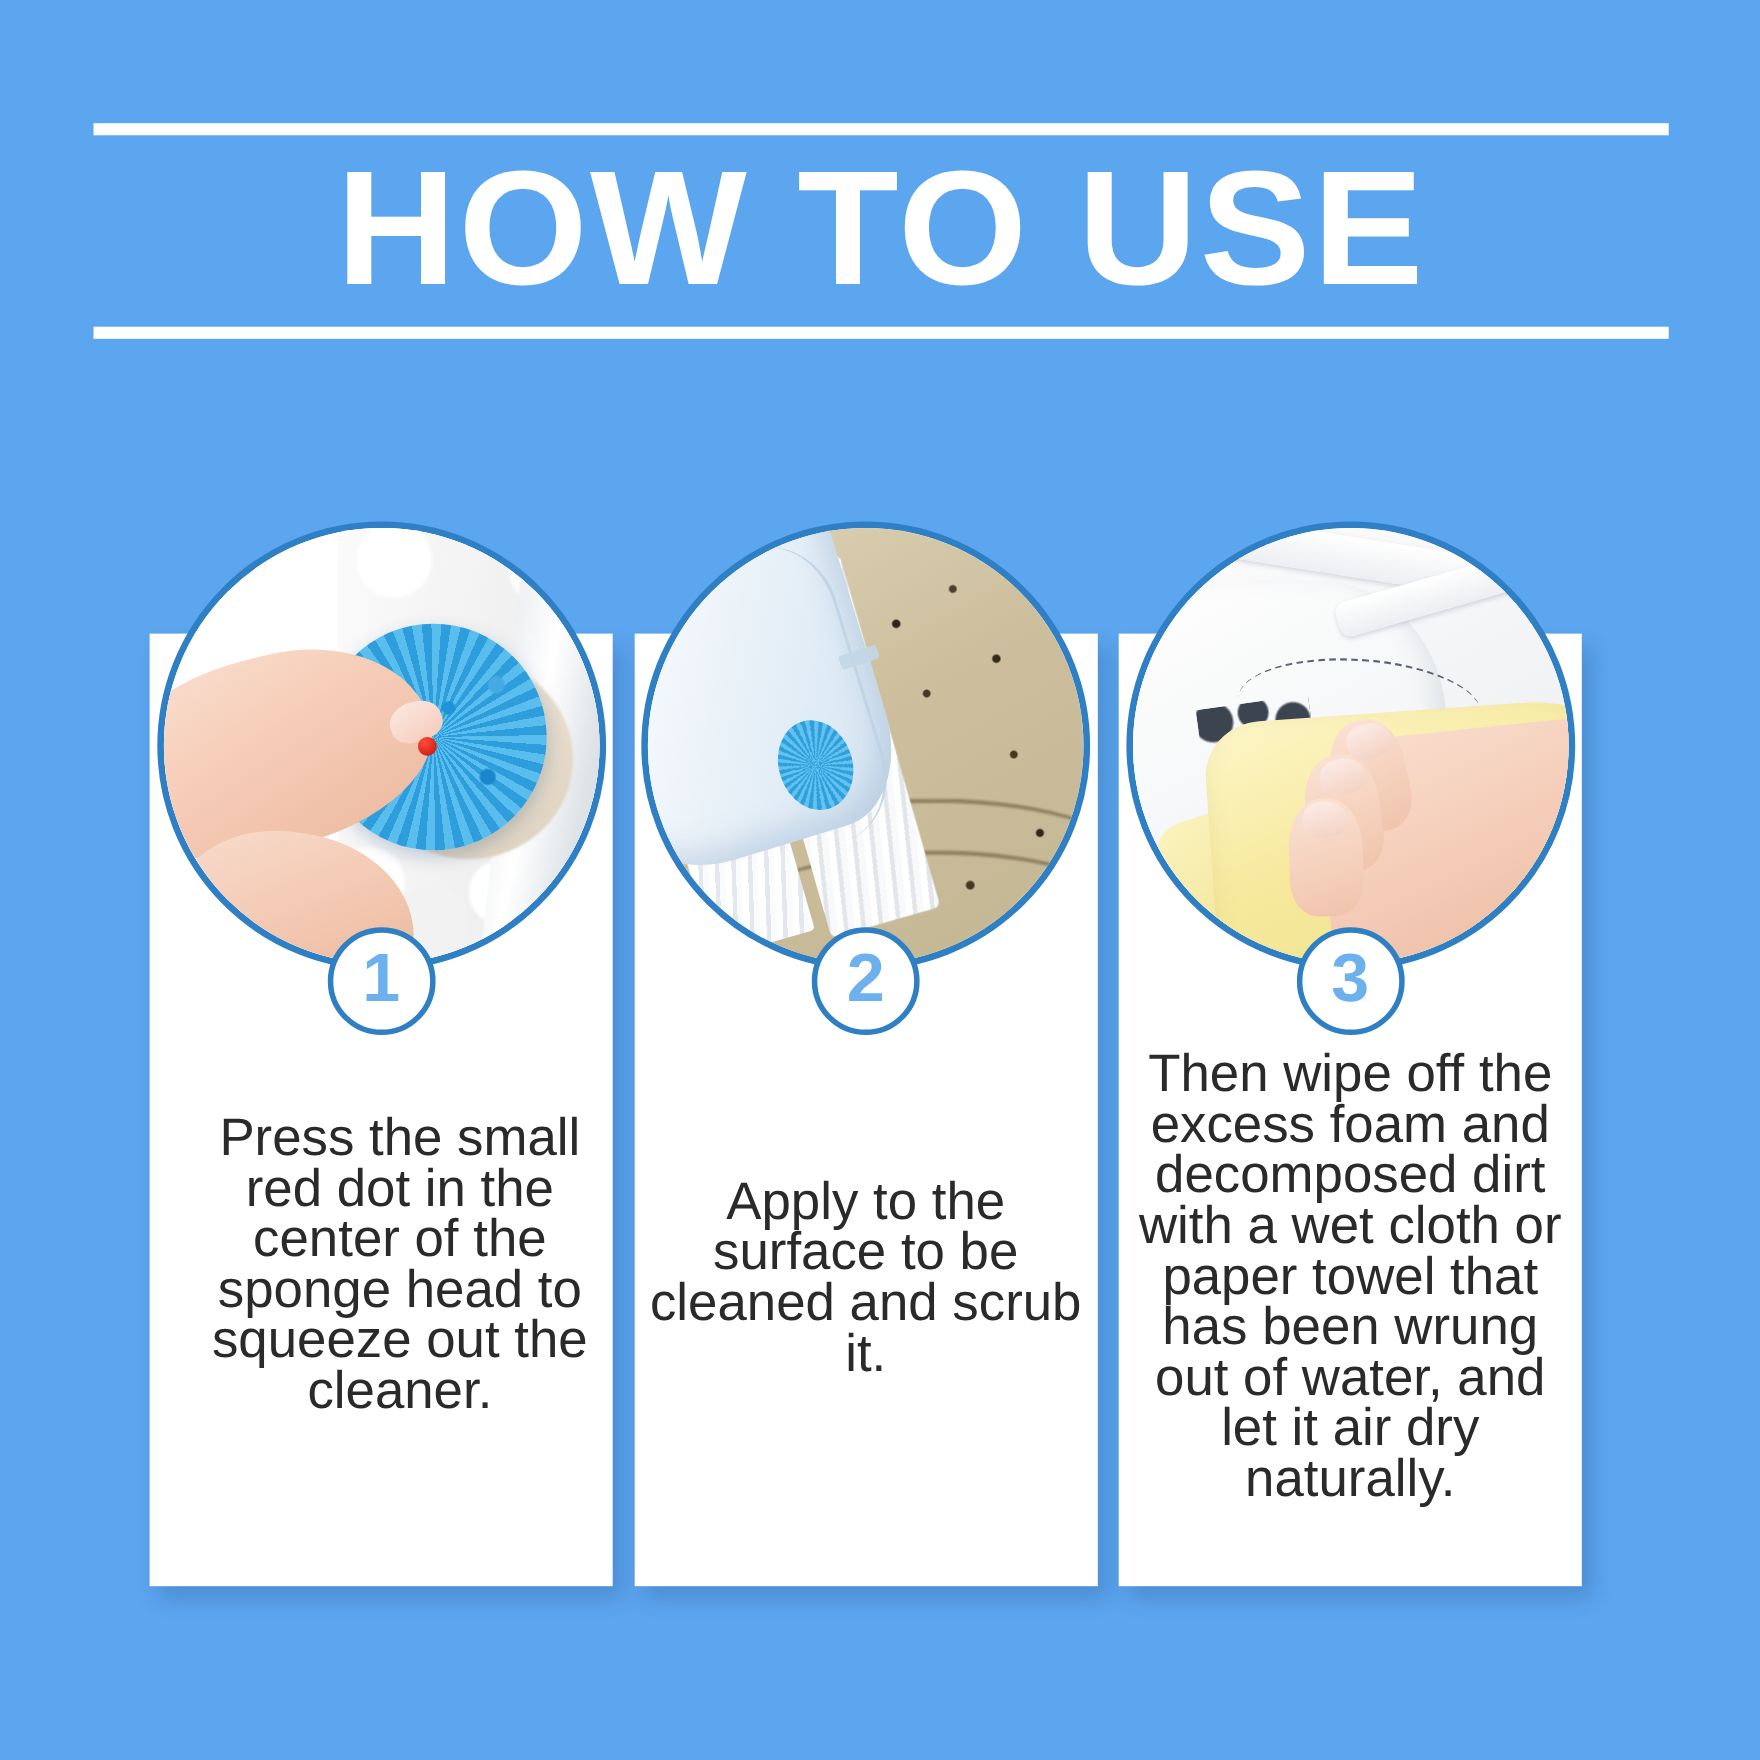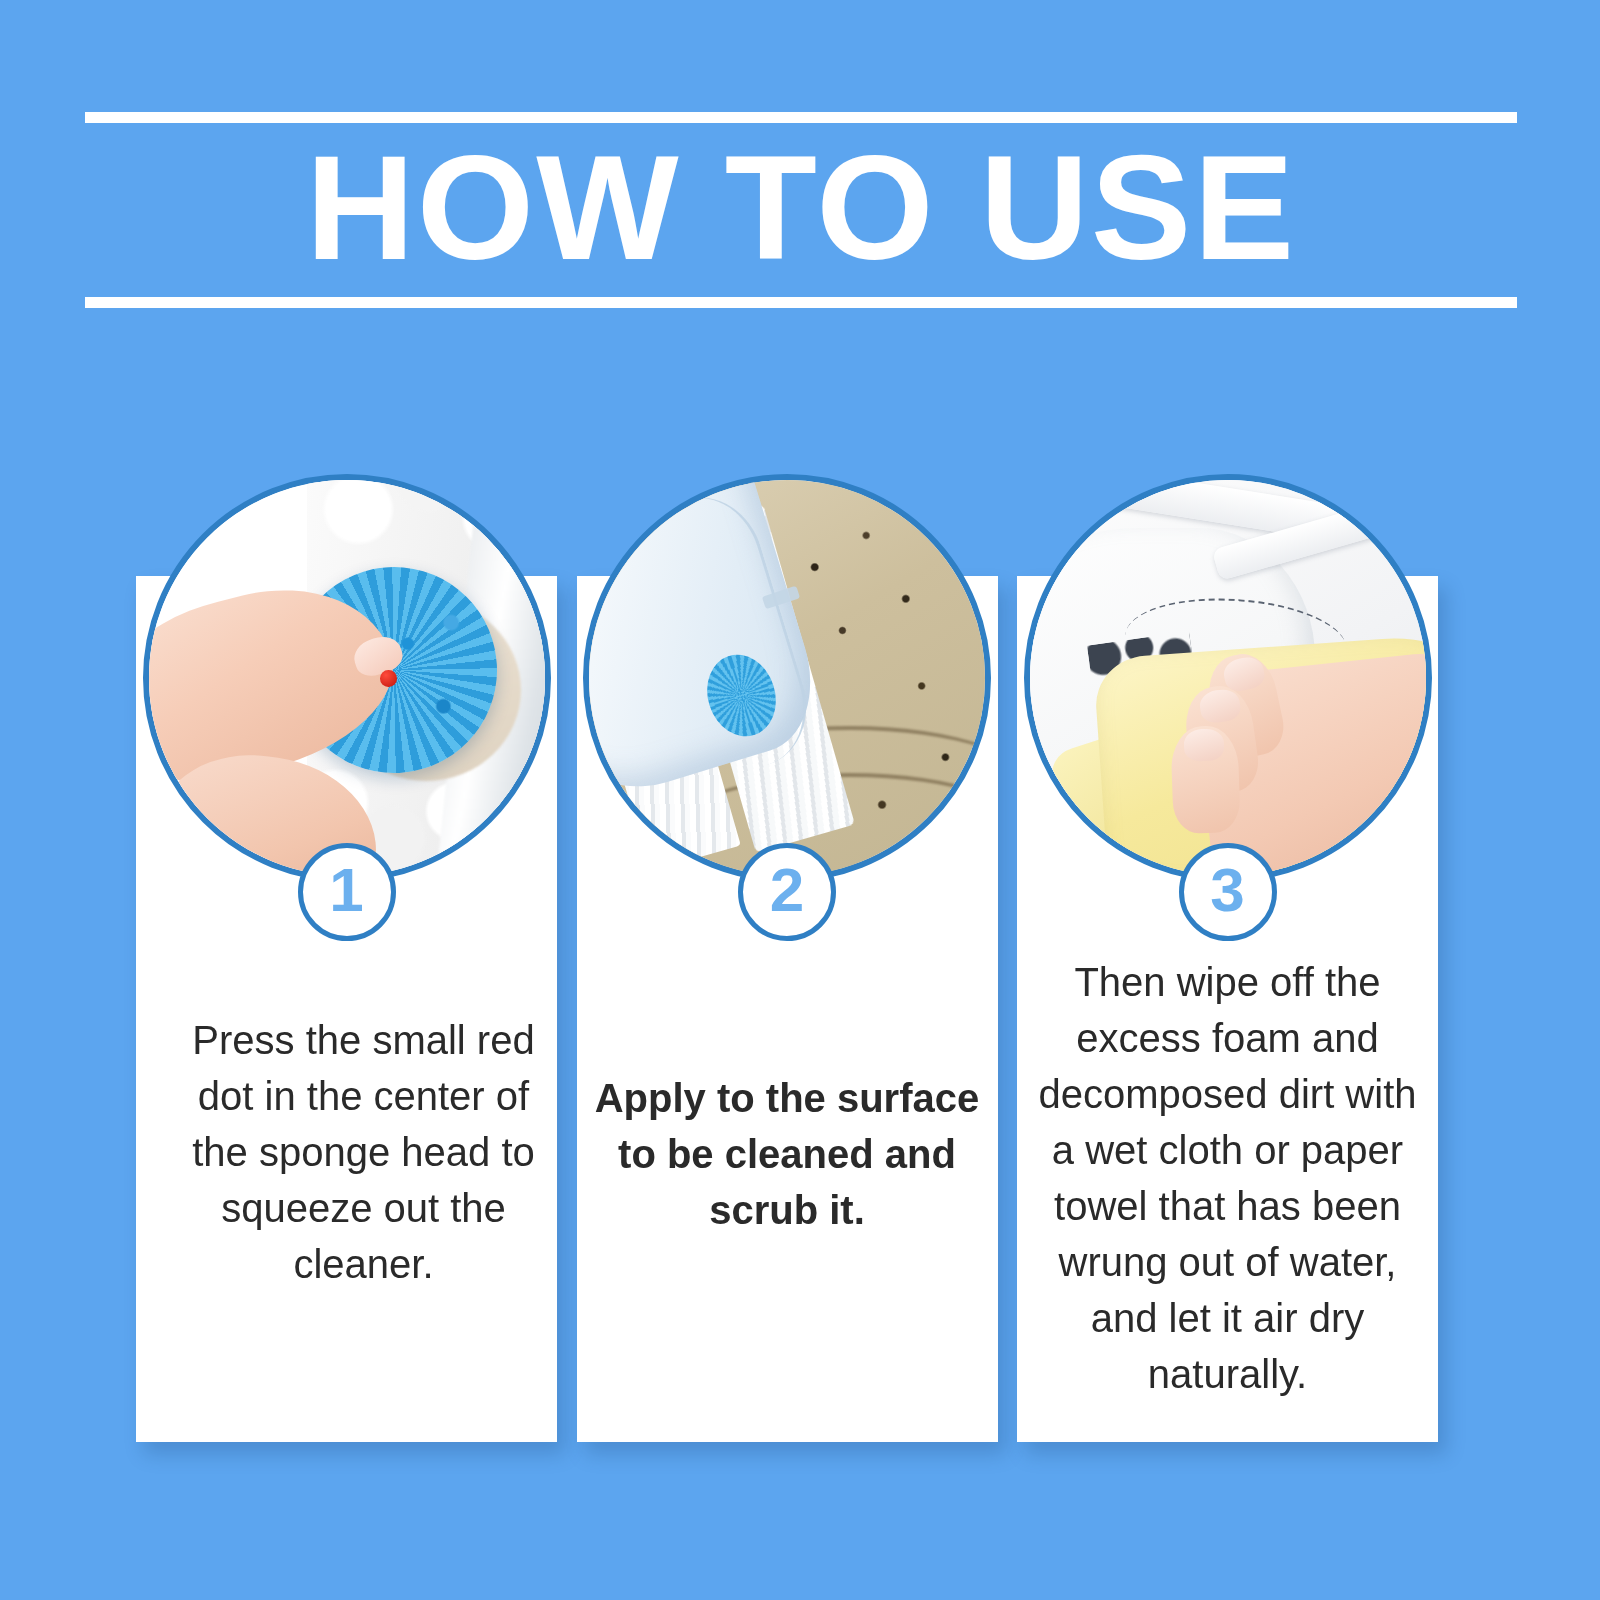--- a/index.html
+++ b/index.html
@@ -324,27 +324,27 @@
     top:-2px;
   }
 
   
   .card-text {
     position:absolute;
     left:0; right:0;
     padding:0 8px;
     text-align:center;
     color:#2a2a2a;
-    font-size:40px;
-    line-height:56px;
+    font-size:48px;
+    line-height:46px;
     font-weight:400;
     font-family:"Liberation Sans", sans-serif;
   }
   .card:nth-child(1) .card-text { top:436px;margin-left:34px; }
-  .card:nth-child(2) .card-text { top:494px;font-weight:bold; }
+  .card:nth-child(2) .card-text { top:494px; }
   .card:nth-child(3) .card-text { top:378px; }
 </style>
 </head>
 <body>
 
 <div class="header">
   <div class="rule"></div>
   <div class="title">HOW TO USE</div>
   <div class="rule"></div>
 </div>

